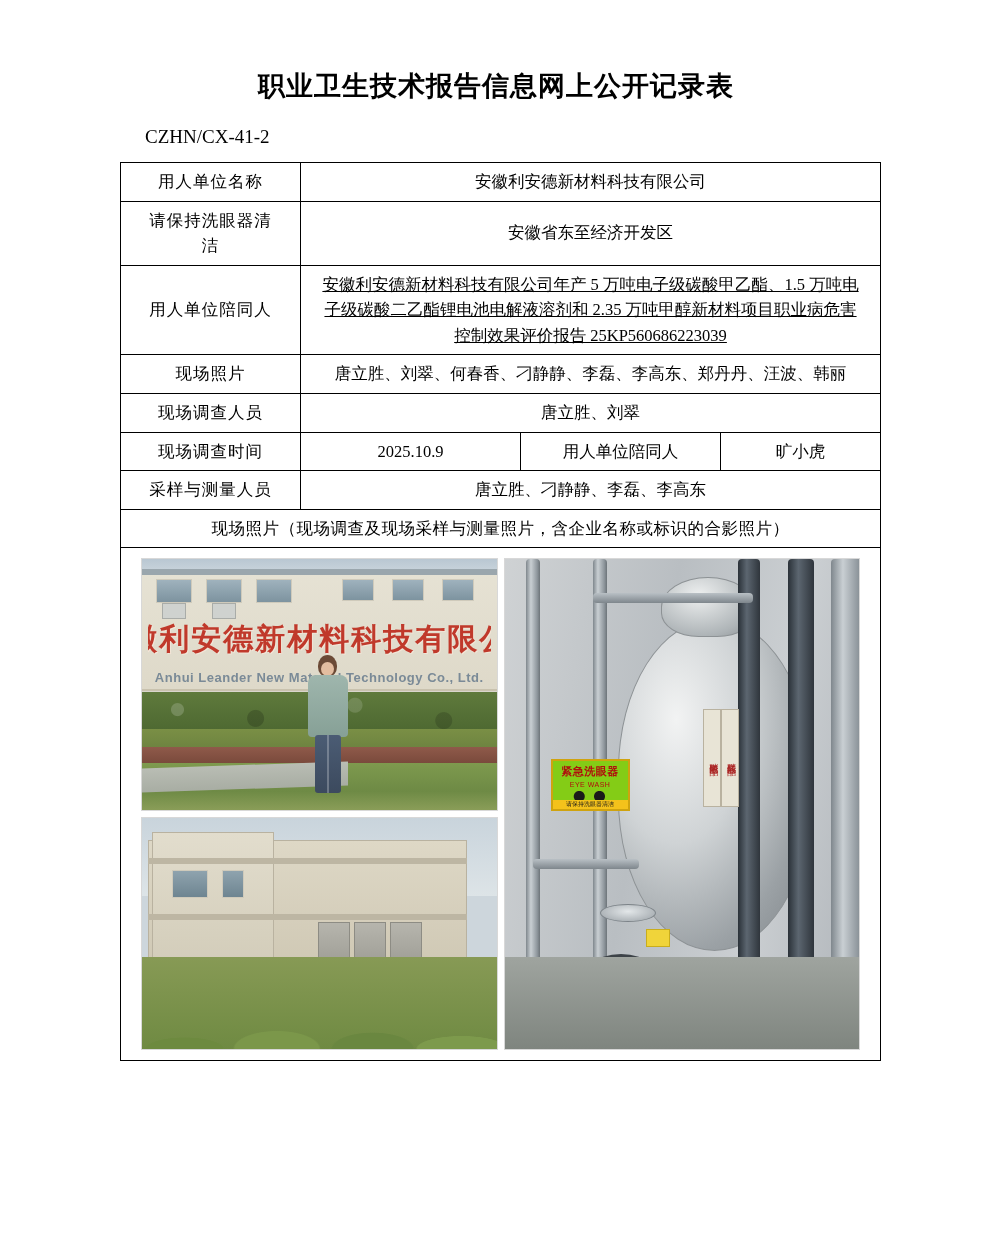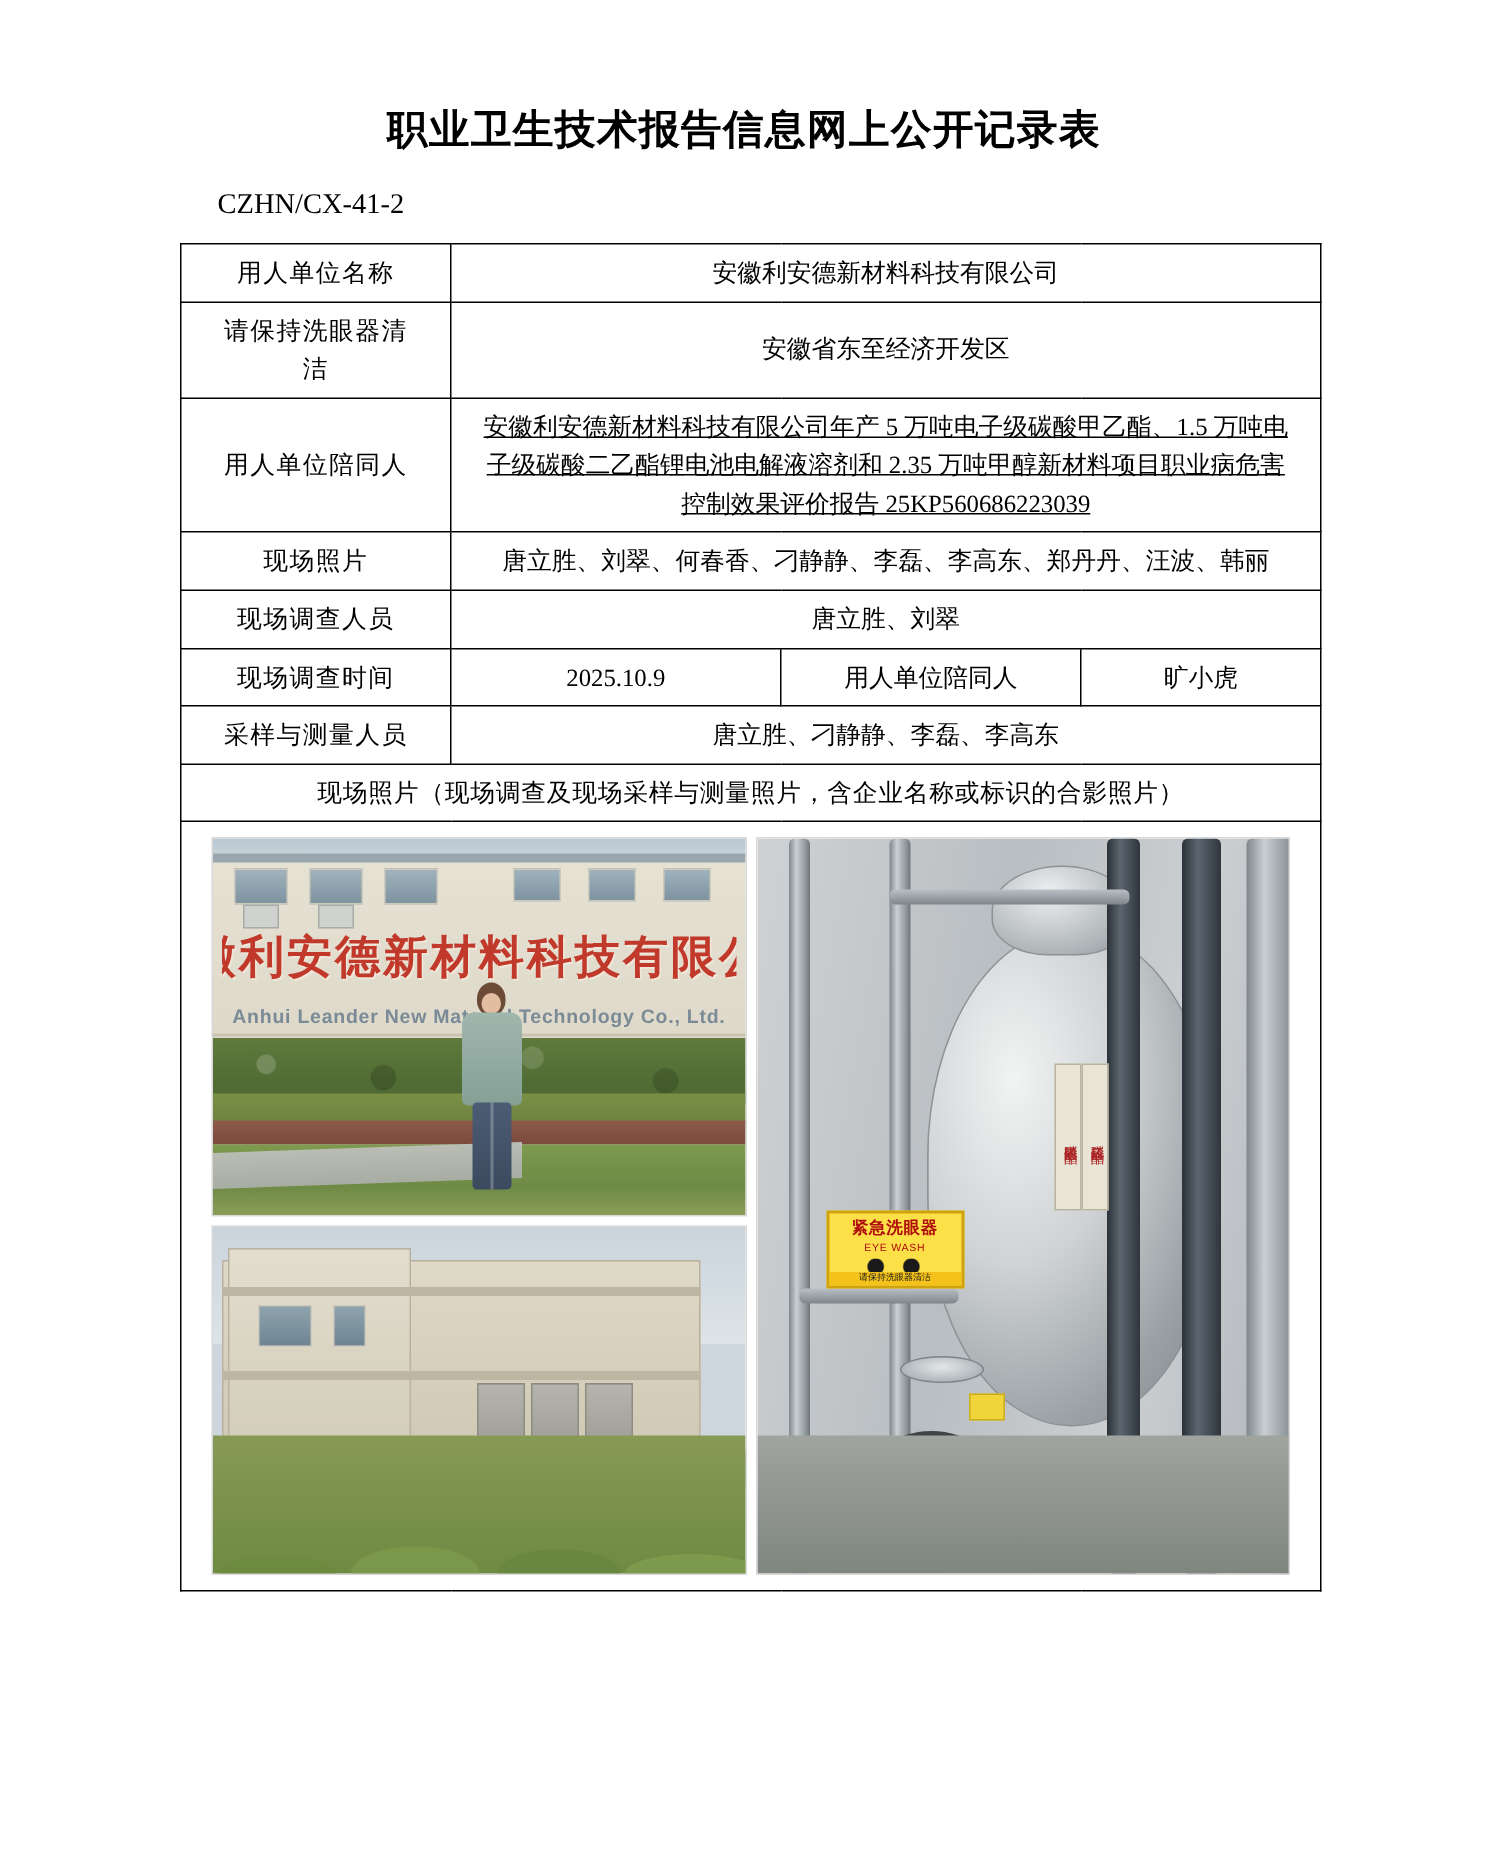--- a/index.html
+++ b/index.html
@@ -289,28 +289,27 @@
     background: linear-gradient(90deg, #7f878d, #c9cfd3 35%, #8e969c 80%, #6d7479);
   }
   .p3-pipe.dark {
     background: linear-gradient(90deg, #2a3138, #5c6670 40%, #2f353c);
   }
   .p3-pipe.horiz {
     height: 10px;
     background: linear-gradient(#b9c0c5, #7e868c);
   }
   .p3-sign {
-    position: absolute; left: 13%; top: 200px; width: 92px; height: 52px;
-    background: #fde047;
+    position: absolute; left: 13%; top: 200px; width: 79px; height: 52px;
+    background: #84cc16;
     border: 2px solid #cfa30f;
     box-sizing: border-box;
     display: flex; flex-direction: column; align-items: center; justify-content: flex-start;
     font-family: "Liberation Sans", "DejaVu Sans", sans-serif;
     overflow: hidden;
-    margin-top: 48px;
   }
   .p3-sign-cn {
     font-size: 11px; font-weight: bold; color: #b00d0d; margin-top: 2px; letter-spacing: 0.5px;
   }
   .p3-sign-en {
     font-size: 7px; color: #b00d0d; letter-spacing: .5px;
   }
   .p3-sign-pic {
     width: 100%; height: 20px;
     background:

